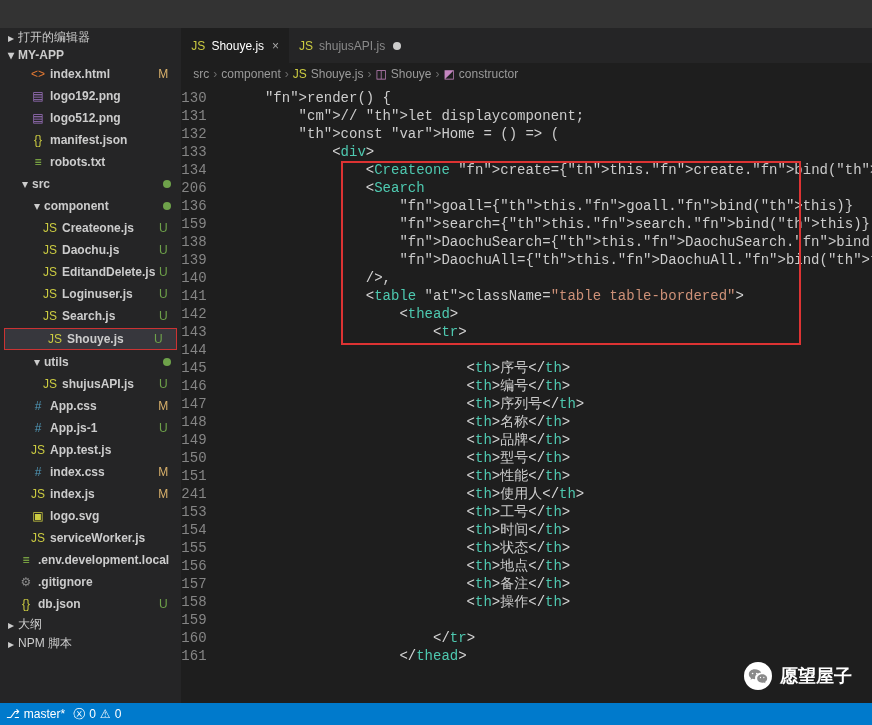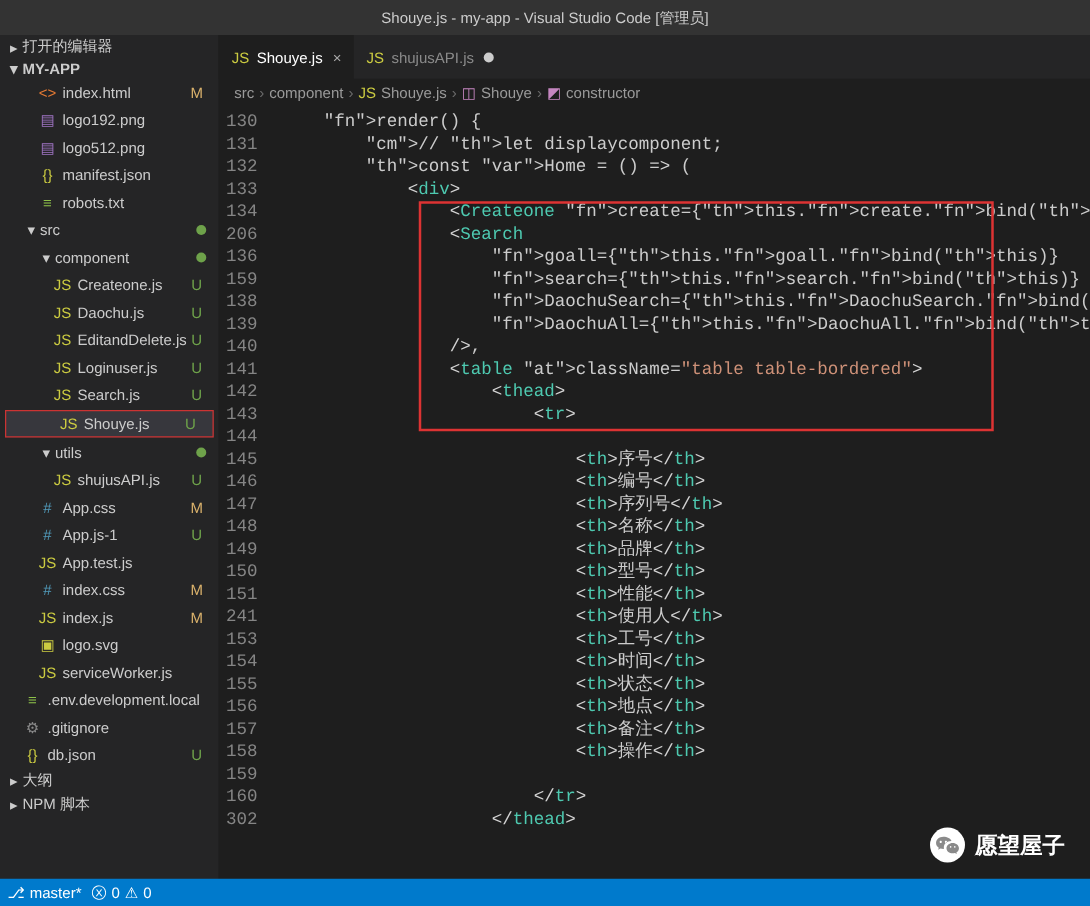--- a/index.html
+++ b/index.html
@@ -13,21 +13,21 @@
     .section { color:#ccc; font-size:12px; }
     .sec-head { display:flex; align-items:center; padding:1px 4px; cursor:pointer; }
     .sec-head .chev { width:14px; display:inline-flex; justify-content:center; color:#ccc; }
     .sec-head.bold { font-weight:bold; }
     .tree { }
     .row { display:flex; align-items:center; height:22px; padding-right:10px; cursor:pointer; position:relative; }
     .row.selected { background:#37373d; border:1px solid #cc3333; margin:1px 4px; height:22px; }
     .row .indent { display:inline-block; }
     .row .chev { width:14px; display:inline-flex; justify-content:center; color:#ccc; }
     .row .icon { width:16px; display:inline-flex; justify-content:center; margin-right:4px; font-size:12px; }
-    .row .label { flex:1; white-space:nowrap; overflow:hidden; color:#ccc; }
+    .row .label { flex:1; white-space:nowrap; overflow:hidden; color:#ccc;font-weight:bold; }
     .row .status { color:#6ea24a; width:16px; text-align:center; }
     .row .status.M { color:#d9b16b; }
     .row .dot { width:8px; height:8px; border-radius:50%; background:#6ea24a; margin-left:4px; }
     .ic-html { color:#e37933; }
     .ic-img { color:#a074c4; }
     .ic-json { color:#cbcb41; }
     .ic-txt { color:#8dc149; }
     .ic-js { color:#cbcb41; }
     .ic-css { color:#519aba; }
     .ic-svg { color:#cbcb41; }
@@ -36,37 +36,36 @@
     .tabs { height:35px; background:#252526; display:flex; }
     .tab { display:flex; align-items:center; padding:0 10px; font-size:12px; color:#8a8a8a; cursor:pointer; }
     .tab.active { background:#1e1e1e; color:#fff; }
     .tab .close { margin-left:8px; color:#aaa; }
     .tab .mod { margin-left:8px; width:8px; height:8px; border-radius:50%; background:#ccc; display:inline-block; }
     .breadcrumbs { height:22px; display:flex; align-items:center; padding:0 12px; font-size:12px; color:#9a9a9a; gap:4px; }
     .breadcrumbs .bc { cursor:pointer; }
     .breadcrumbs .sep { color:#6a6a6a; }
     .code { font-family:Consolas,"Courier New",monospace; font-size:14px; line-height:18px; position:relative; padding-left:0; margin-top:4px; }
     .code .line { display:flex; height:18px; white-space:pre; }
-    .gutter { width:50px; text-align:center; color:#858585; padding-right:14px; user-select:none; }
+    .gutter { width:50px; text-align:left; color:#858585; padding-right:14px; user-select:none; }
     .code-content { flex:1; }
     .hl-box { position:absolute; border:2px solid #d33; pointer-events:none; z-index:5; }
     .st { color:#ce9178; }
     .tg { color:#4ec9b0; }
     .pn { color:#d4d4d4; }
     .statusbar { position:absolute; bottom:0; left:0; right:0; height:22px; background:#007acc; color:#fff; display:flex; align-items:center; font-size:12px; padding:0 6px; gap:8px; }
     .statusbar .item2 { cursor:pointer; display:flex; align-items:center; gap:4px; }
     .watermark { position:absolute; right:20px; bottom:35px; display:flex; align-items:center; gap:8px; color:#fff; font-size:18px; font-weight:bold; z-index:10; }
     .wechat-icon { width:28px; height:28px; border-radius:50%; background:#fff; display:flex; align-items:center; justify-content:center; }
     svg { display:block; }
   </style>
 </head>
 <body>
 
 <div class="menubar">
-  <span class="title">Shouye.js - my-app - Visual Studio Code [管理员]</span>
 </div>
 
 <div class="main">
 
   <div class="sidebar">
     <div class="section">
       <div class="sec-head">
         <span class="chev">▸</span>
         <span>打开的编辑器</span>
       </div>
@@ -277,21 +276,21 @@
         <div class="line"><span class="gutter">151</span><span class="code-content">                            <span class="pn">&lt;</span><span class="tg">th</span><span class="pn">&gt;</span>性能<span class="pn">&lt;/</span><span class="tg">th</span><span class="pn">&gt;</span></span></div>
         <div class="line"><span class="gutter">241</span><span class="code-content">                            <span class="pn">&lt;</span><span class="tg">th</span><span class="pn">&gt;</span>使用人<span class="pn">&lt;/</span><span class="tg">th</span><span class="pn">&gt;</span></span></div>
         <div class="line"><span class="gutter">153</span><span class="code-content">                            <span class="pn">&lt;</span><span class="tg">th</span><span class="pn">&gt;</span>工号<span class="pn">&lt;/</span><span class="tg">th</span><span class="pn">&gt;</span></span></div>
         <div class="line"><span class="gutter">154</span><span class="code-content">                            <span class="pn">&lt;</span><span class="tg">th</span><span class="pn">&gt;</span>时间<span class="pn">&lt;/</span><span class="tg">th</span><span class="pn">&gt;</span></span></div>
         <div class="line"><span class="gutter">155</span><span class="code-content">                            <span class="pn">&lt;</span><span class="tg">th</span><span class="pn">&gt;</span>状态<span class="pn">&lt;/</span><span class="tg">th</span><span class="pn">&gt;</span></span></div>
         <div class="line"><span class="gutter">156</span><span class="code-content">                            <span class="pn">&lt;</span><span class="tg">th</span><span class="pn">&gt;</span>地点<span class="pn">&lt;/</span><span class="tg">th</span><span class="pn">&gt;</span></span></div>
         <div class="line"><span class="gutter">157</span><span class="code-content">                            <span class="pn">&lt;</span><span class="tg">th</span><span class="pn">&gt;</span>备注<span class="pn">&lt;/</span><span class="tg">th</span><span class="pn">&gt;</span></span></div>
         <div class="line"><span class="gutter">158</span><span class="code-content">                            <span class="pn">&lt;</span><span class="tg">th</span><span class="pn">&gt;</span>操作<span class="pn">&lt;/</span><span class="tg">th</span><span class="pn">&gt;</span></span></div>
         <div class="line"><span class="gutter">159</span><span class="code-content"></span></div>
         <div class="line"><span class="gutter">160</span><span class="code-content">                        <span class="pn">&lt;/</span><span class="tg">tr</span><span class="pn">&gt;</span></span></div>
-        <div class="line"><span class="gutter">302</span><span class="code-content">                    <span class="pn">&lt;/</span><span class="tg">thead</span><span class="pn">&gt;</span></span></div>
+        <div class="line"><span class="gutter">161</span><span class="code-content">                    <span class="pn">&lt;/</span><span class="tg">thead</span><span class="pn">&gt;</span></span></div>
         <div class="hl-box" style="top: 72px; left: 160px; width: 460px; height: 184px;"></div>
       </div>
   </div>
 </div>
 
 <div class="statusbar">
   <span class="item2">
     <span>⎇</span>
     <span>master*</span>
   </span>

